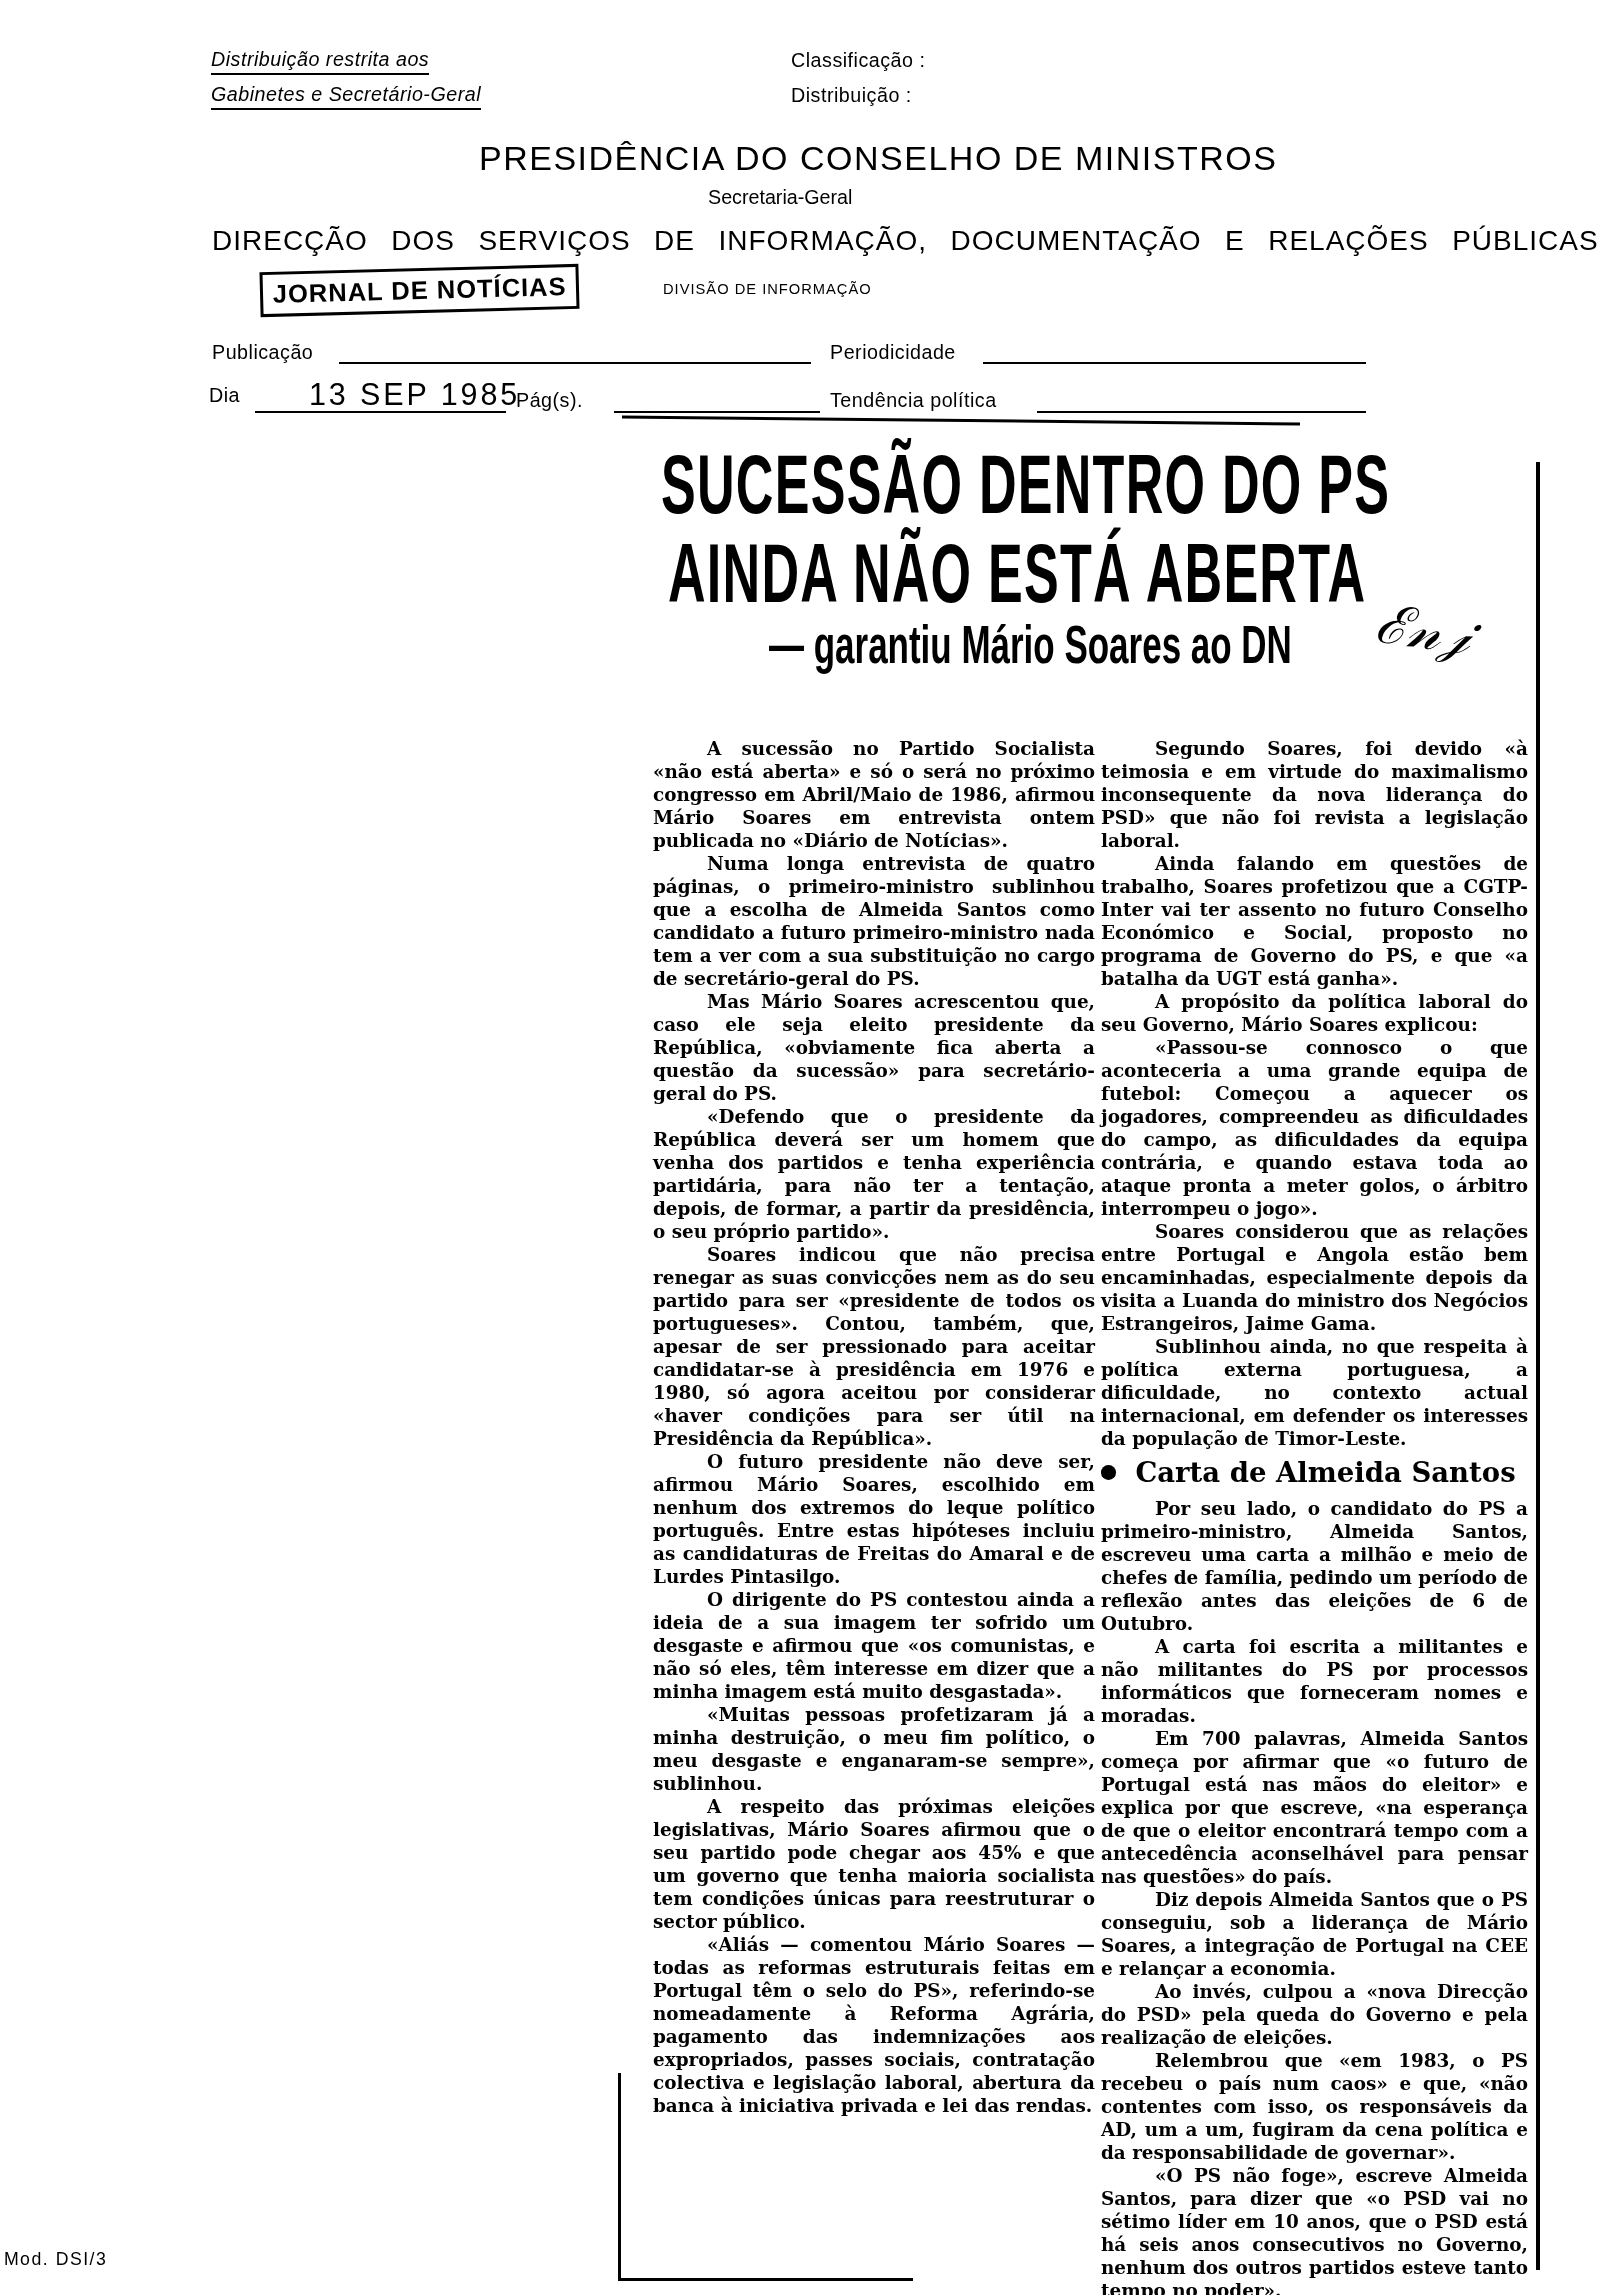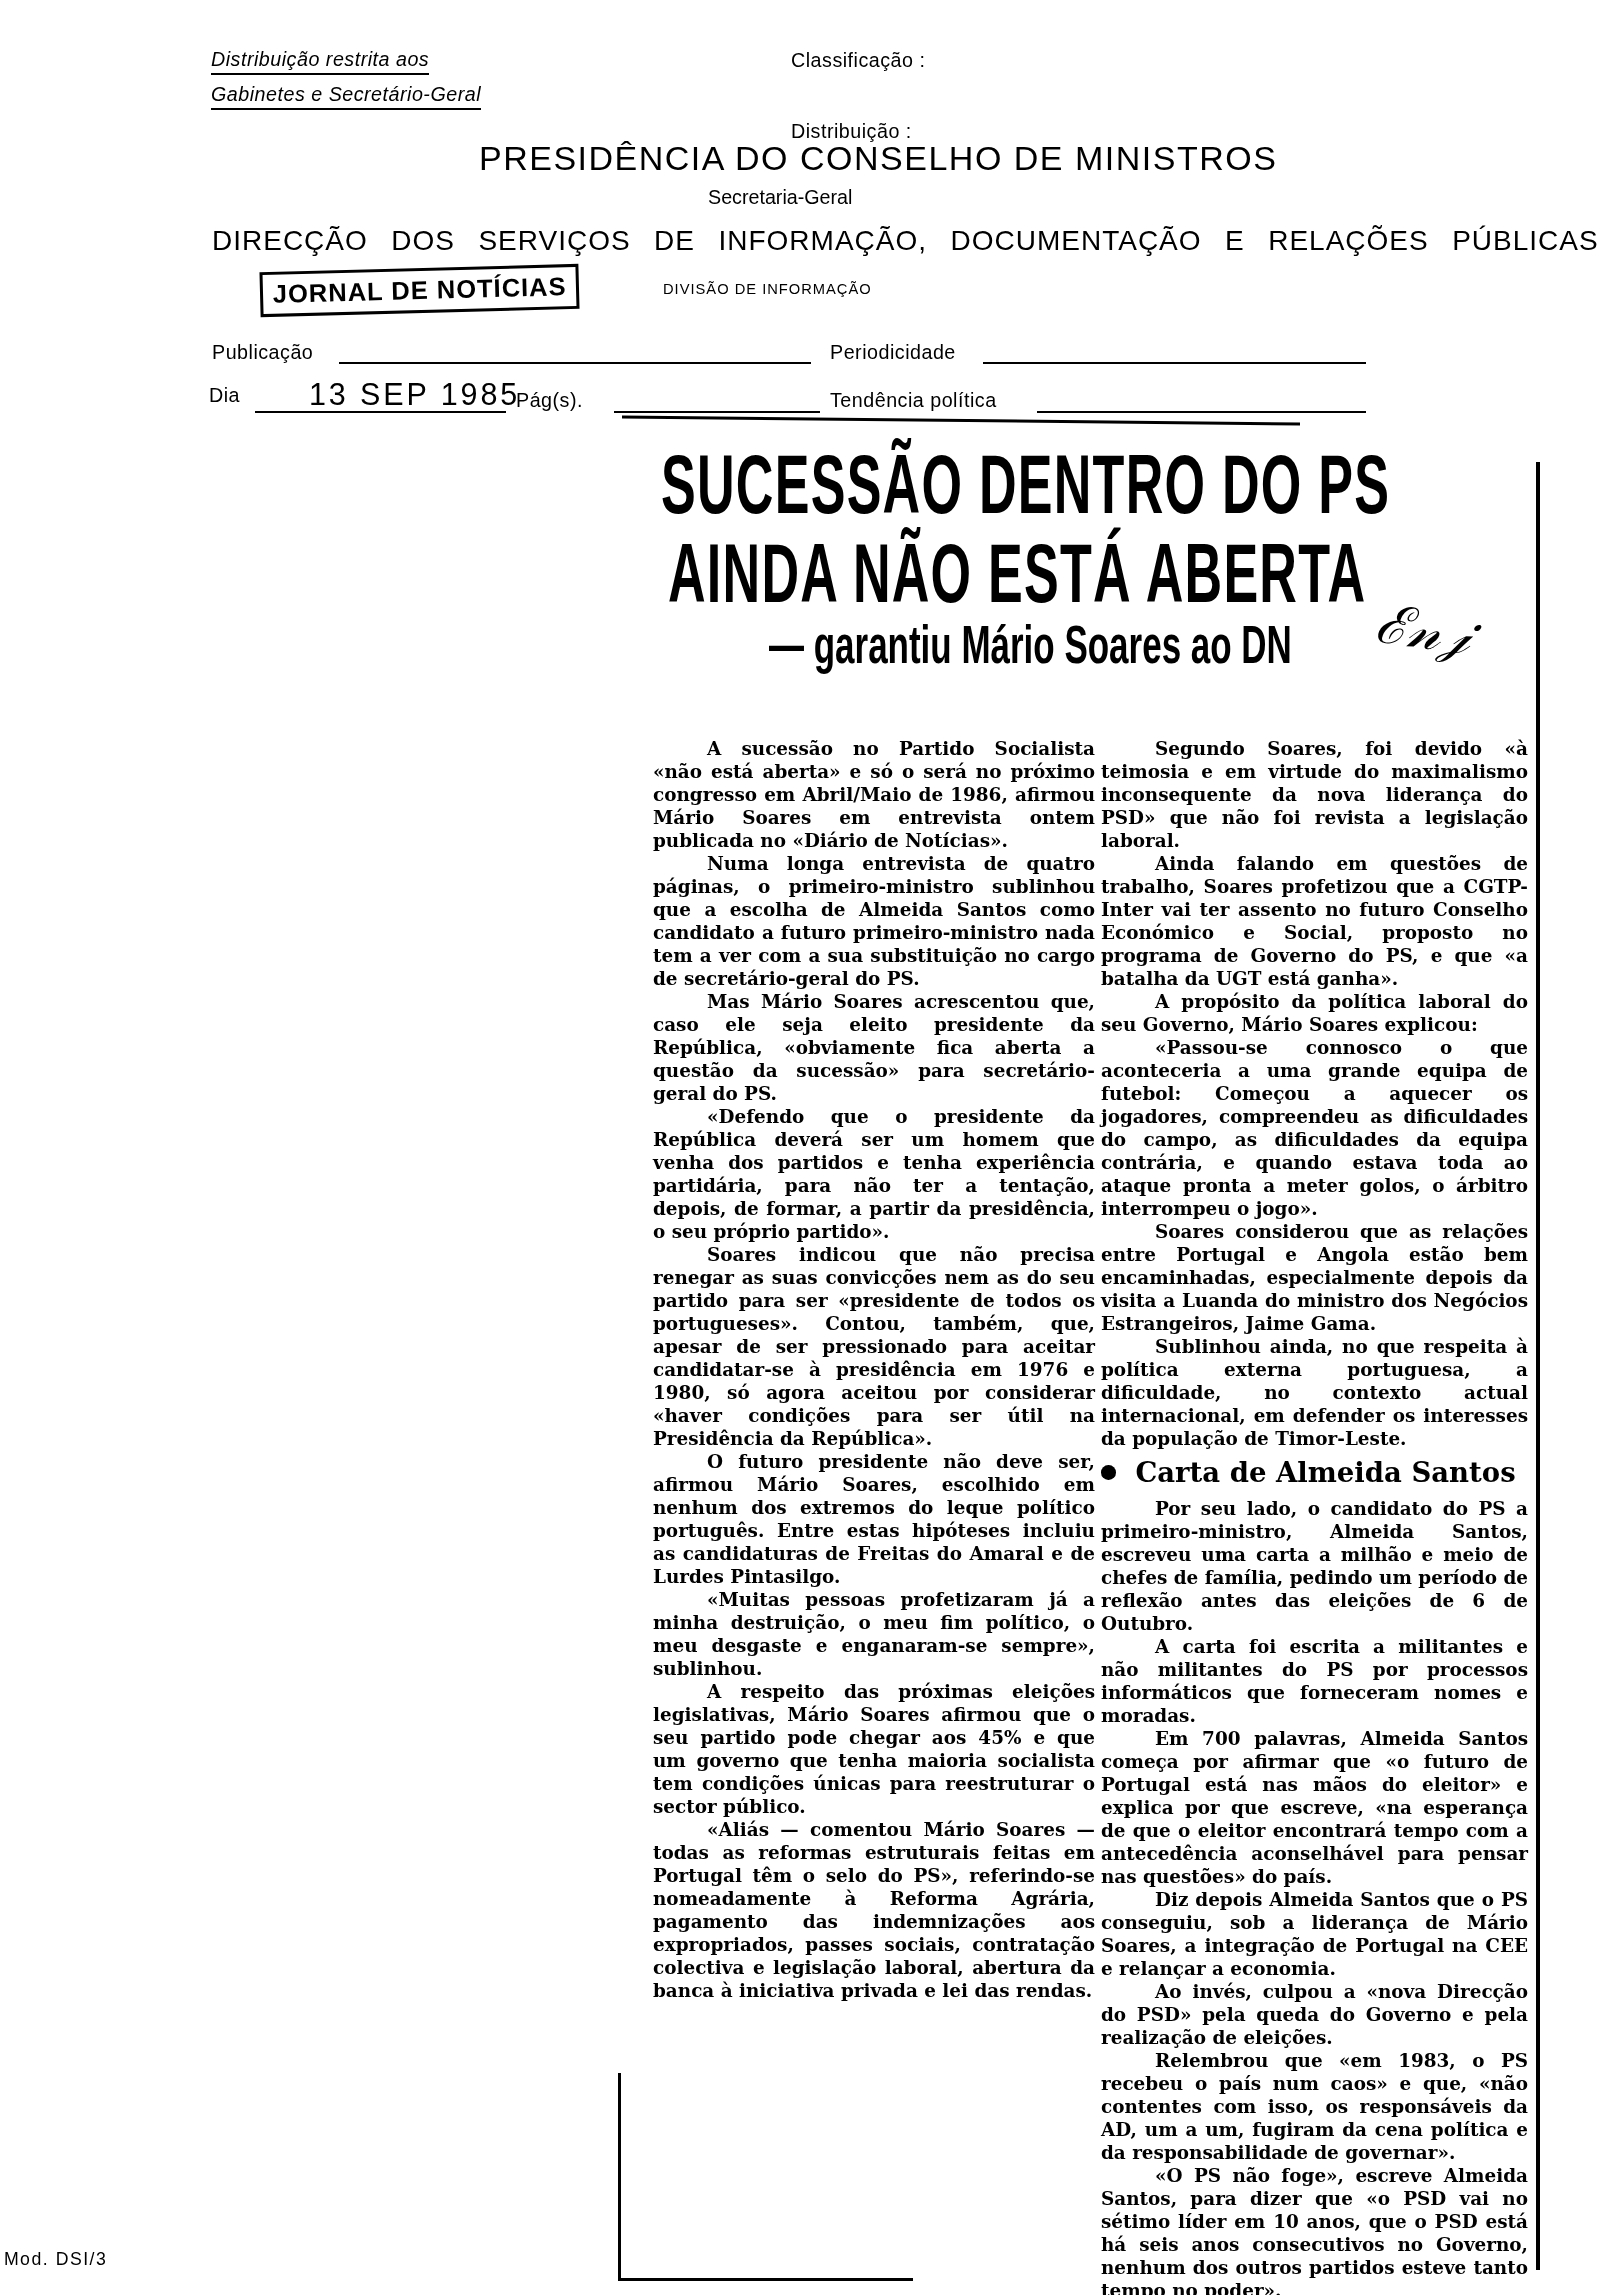--- a/index.html
+++ b/index.html
@@ -26,21 +26,21 @@
   .footer { font-size:17.7px; letter-spacing:1.5px; }
   .scribble { font-family:"DejaVu Serif", serif; font-size:54px; font-style:italic; transform:rotate(8deg); }
 </style>
 </head>
 <body>
 
 <div class="abs hdr-ital underline-thick" style="left:211px; top:48px;">Distribuição restrita aos</div>
 <div class="abs hdr-ital underline-thick" style="left:211px; top:83px;">Gabinetes e Secretário-Geral</div>
 
 <div class="abs lbl" style="left:791px; top:49px;">Classificação :</div>
-<div class="abs lbl" style="left:791px; top:84px;margin-top:36px;">Distribuição :</div>
+<div class="abs lbl" style="left:791px; top:84px;">Distribuição :</div>
 
 <div class="abs title-main" style="left:479px; top:139px;">PRESIDÊNCIA DO CONSELHO DE MINISTROS</div>
 <div class="abs sub" style="left:708px; top:186px;">Secretaria-Geral</div>
 <div class="abs dir" style="left:212px; top:225px;">DIRECÇÃO DOS SERVIÇOS DE INFORMAÇÃO, DOCUMENTAÇÃO E RELAÇÕES PÚBLICAS</div>
 
 <div class="abs stamp" style="left:260px; top:268px;">JORNAL DE NOTÍCIAS</div>
 <div class="abs small-caps" style="left:663px; top:281px;">DIVISÃO DE INFORMAÇÃO</div>
 
 <div class="abs lbl" style="left:212px; top:341px;">Publicação</div>
 <div class="abs fill-line" style="left:339px; top:362px; width:472px;"></div>
@@ -65,20 +65,21 @@
 <div class="abs subhead" style="left:769px; top:614px;">— garantiu Mário Soares ao DN</div>
 <div class="abs scribble" style="left:1376px; top:590px;">ℰ𝓃𝒿</div>
 
 <div class="abs col" style="left:653px; top:737px; width:442px;">
   <p>A sucessão no Partido Socialista «não está aberta» e só o será no próximo congresso em Abril/Maio de 1986, afirmou Mário Soares em entrevista ontem publicada no «Diário de Notícias».</p>
   <p>Numa longa entrevista de quatro páginas, o primeiro-ministro sublinhou que a escolha de Almeida Santos como candidato a futuro primeiro-ministro nada tem a ver com a sua substituição no cargo de secretário-geral do PS.</p>
   <p>Mas Mário Soares acrescentou que, caso ele seja eleito presidente da República, «obviamente fica aberta a questão da sucessão» para secretário-geral do PS.</p>
   <p>«Defendo que o presidente da República deverá ser um homem que venha dos partidos e tenha experiência partidária, para não ter a tentação, depois, de formar, a partir da presidência, o seu próprio partido».</p>
   <p>Soares indicou que não precisa renegar as suas convicções nem as do seu partido para ser «presidente de todos os portugueses». Contou, também, que, apesar de ser pressionado para aceitar candidatar-se à presidência em 1976 e 1980, só agora aceitou por considerar «haver condições para ser útil na Presidência da República».</p>
   <p>O futuro presidente não deve ser, afirmou Mário Soares, escolhido em nenhum dos extremos do leque político português. Entre estas hipóteses incluiu as candidaturas de Freitas do Amaral e de Lurdes Pintasilgo.</p>
+  <p>O dirigente do PS contestou ainda a ideia de a sua imagem ter sofrido um desgaste e afirmou que «os comunistas, e não só eles, têm interesse em dizer que a minha imagem está muito desgastada».</p>
   <p>«Muitas pessoas profetizaram já a minha destruição, o meu fim político, o meu desgaste e enganaram-se sempre», sublinhou.</p>
   <p>A respeito das próximas eleições legislativas, Mário Soares afirmou que o seu partido pode chegar aos 45% e que um governo que tenha maioria socialista tem condições únicas para reestruturar o sector público.</p>
   <p>«Aliás — comentou Mário Soares — todas as reformas estruturais feitas em Portugal têm o selo do PS», referindo-se nomeadamente à Reforma Agrária, pagamento das indemnizações aos expropriados, passes sociais, contratação colectiva e legislação laboral, abertura da banca à iniciativa privada e lei das rendas.</p>
 </div>
 
 <div class="abs col" style="left:1101px; top:737px; width:427px;">
   <p>Segundo Soares, foi devido «à teimosia e em virtude do maximalismo inconsequente da nova liderança do PSD» que não foi revista a legislação laboral.</p>
   <p>Ainda falando em questões de trabalho, Soares profetizou que a CGTP-Inter vai ter assento no futuro Conselho Económico e Social, proposto no programa de Governo do PS, e que «a batalha da UGT está ganha».</p>
   <p>A propósito da política laboral do seu Governo, Mário Soares explicou:</p>
   <p>«Passou-se connosco o que aconteceria a uma grande equipa de futebol: Começou a aquecer os jogadores, compreendeu as dificuldades do campo, as dificuldades da equipa contrária, e quando estava toda ao ataque pronta a meter golos, o árbitro interrompeu o jogo».</p>

